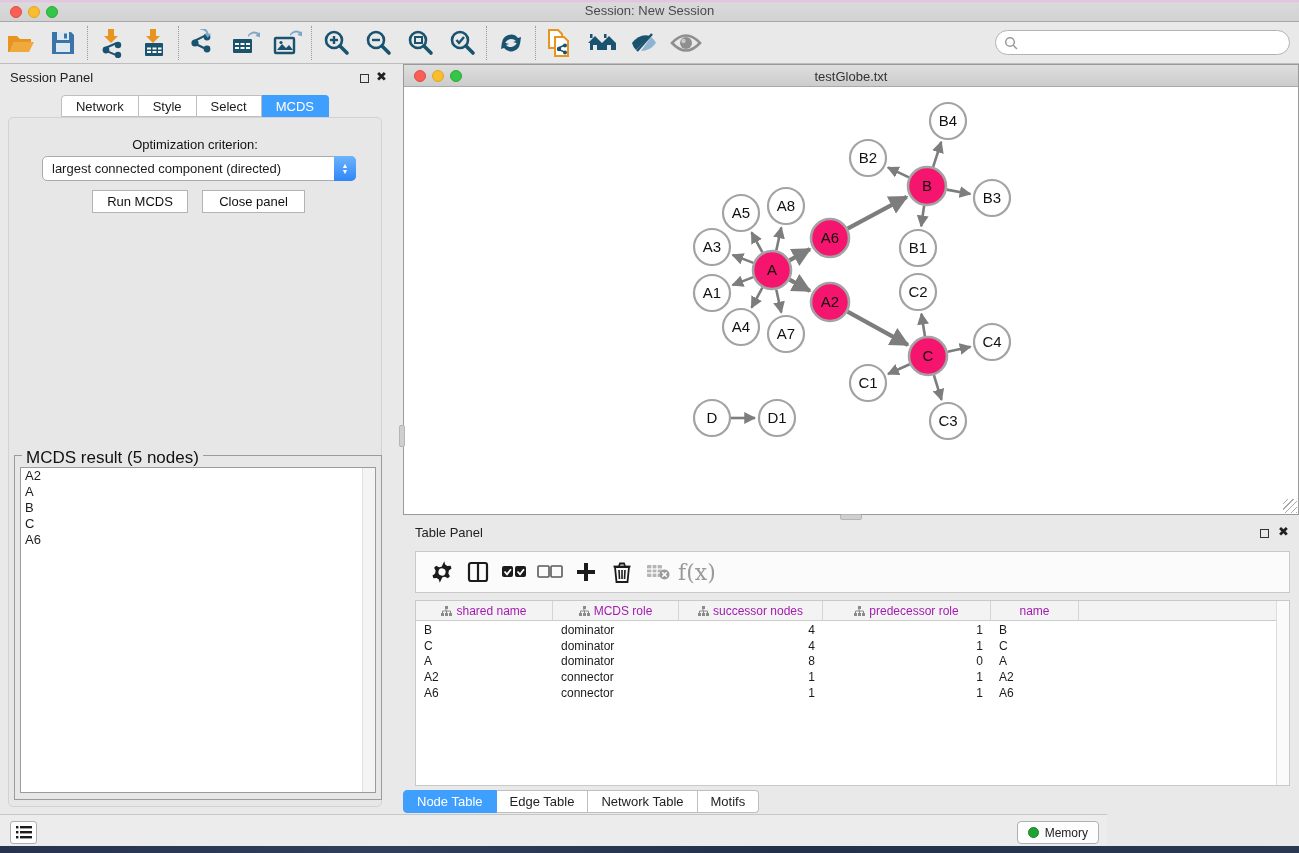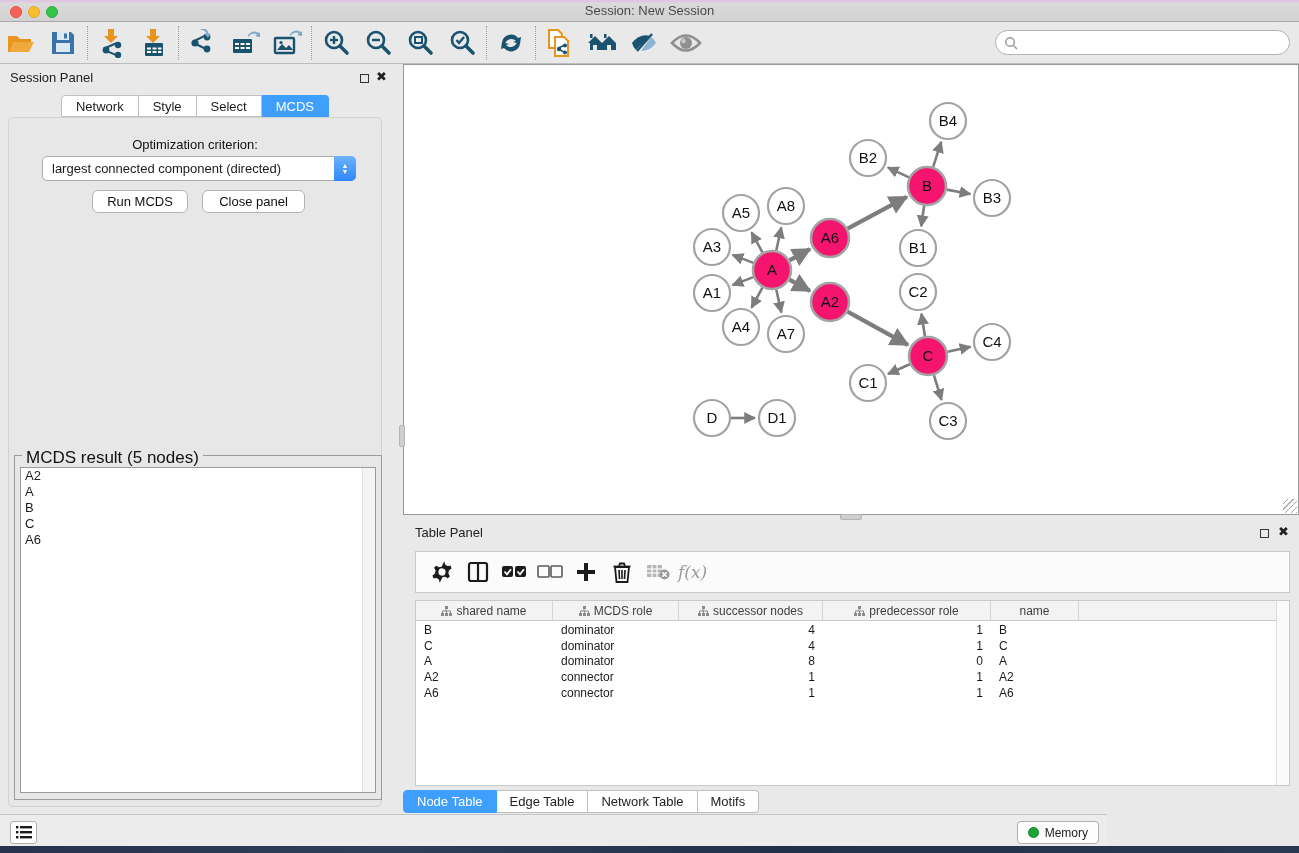--- a/index.html
+++ b/index.html
@@ -32,45 +32,45 @@
   #cp-tabs { left:0; top:95px; width:390px; height:22px; display:flex; justify-content:center; }
   .cp-tab { height:22px; padding:0 14px; display:flex; align-items:center; background:#fff; border:1px solid #bfbfbf; border-left-width:0; font-size:13px; color:#1b1b1b; }
   .cp-tab:first-child { border-left-width:1px; border-radius:4px 0 0 0; }
   .cp-tab:last-child { border-radius:0 4px 0 0; }
   .cp-tab.active { background:#3f9ffe; color:#fff; border-color:#3f9ffe; }
   #cp-body { left:8px; top:117px; width:374px; height:690px; background:#e7e7e7; border:1px solid #d2d2d2; border-radius:5px; }
   #opt-label { left:0; top:137px; width:390px; text-align:center; color:#111; }
   #dropdown { left:42px; top:156px; width:314px; height:25px; background:#fff; border:1px solid #ababab; border-radius:5px; display:flex; align-items:center; }
   #dropdown .dd-text { flex:1; padding-left:9px; font-size:13px; }
   #dropdown .dd-spin { width:22px; height:25px; margin-right:-1px; background:linear-gradient(#6db3fb,#2e87f8); border-radius:0 5px 5px 0; color:#fff; display:flex; flex-direction:column; align-items:center; justify-content:center; font-size:7px; line-height:6px; }
-  .btn { position:absolute; height:23px; background:#fff; border:1px solid #b3b3b3; border-radius:6px; display:flex; align-items:center; justify-content:center; font-size:13px; color:#111; }
+  .btn { position:absolute; height:23px; background:#fff; border:1px solid #b3b3b3; border-radius:0; display:flex; align-items:center; justify-content:center; font-size:13px; color:#111; }
   #result-group { left:14px; top:455px; width:368px; height:345px; border:1px solid #9b9b9b; }
   #result-legend { position:absolute; left:7px; top:-8px; background:#e7e7e7; padding:0 4px; font-size:17px; color:#111; }
   #result-list { position:absolute; left:5px; top:11px; width:356px; height:326px; background:#fff; border:1px solid #9b9b9b; overflow:hidden; }
   #result-scroll { position:absolute; right:0; top:0; width:13px; height:100%; background:#f4f4f4; border-left:1px solid #e0e0e0; }
   .result-item { padding:0 0 0 4px; line-height:16px; font-size:13px; }
 
   
   #net-window { left:403px; top:64px; width:896px; height:451px; border:1px solid #9a9a9a; background:#fff; }
   #net-titlebar { position:absolute; left:0; top:0; right:0; height:22px; background:linear-gradient(#dedede,#cccccc); border-bottom:1px solid #a9a9a9; }
   #net-titlebar .title { position:absolute; left:0; right:0; top:4px; text-align:center; color:#333; font-size:13px; }
   #graph-svg { position:absolute; left:1px; top:23px; }
   #net-grip { position:absolute; right:1px; bottom:1px; width:14px; height:14px;
     background:repeating-linear-gradient(135deg, transparent 0 3px, #aaa 3px 4px); }
   .split-handle { background:#cfcfcf; border:1px solid #b5b5b5; border-radius:2px; }
 
   
   #tp-header { left:403px; top:520px; width:896px; height:24px; }
   #tp-title { position:absolute; left:12px; top:5px; color:#222; }
   #tp-toolbar { left:415px; top:551px; width:875px; height:42px; background:#fbfbfb; border:1px solid #c9c9c9; display:flex; align-items:center; padding-left:8px; }
   .tp-btn { width:36px; height:36px; display:flex; align-items:center; justify-content:center; }
-  #fx-label { font-family:"DejaVu Serif","Liberation Serif",serif; font-style:italic; font-size:17px; color:#9a9a9a; margin-left:2px; }
+  #fx-label { font-family:"DejaVu Serif","Liberation Serif",serif; font-size:22px; color:#9a9a9a; margin-left:2px; }
   #tbl { left:415px; top:600px; width:875px; height:186px; background:#fff; border:1px solid #c9c9c9; }
   #tbl-head { position:absolute; left:0; top:0; right:13px; height:20px; background:#f3f3f3; border-bottom:1px solid #cccccc; display:flex; }
-  .th { height:20px; border-right:1px solid #d4d4d4; display:flex; align-items:center; justify-content:center; gap:4px; font-size:12px; color:#404040; }
+  .th { height:20px; border-right:1px solid #d4d4d4; display:flex; align-items:center; justify-content:center; gap:4px; font-size:12px; color:#a21caf; }
   .th svg { flex:0 0 auto; }
   #tbl-body { position:absolute; left:0; top:21px; right:13px; bottom:0; }
   .tr { display:flex; height:15.8px; align-items:center; }
   .td { font-size:12px; padding:0 8px; white-space:nowrap; overflow:hidden; }
   #tbl-scroll { position:absolute; right:0; top:0; width:13px; height:100%; background:#fafafa; border-left:1px solid #ddd; }
   #table-tabs { left:403px; top:790px; width:896px; height:23px; display:flex; justify-content:flex-start; }
   .tbl-tab { height:23px; padding:0 13px; display:flex; align-items:center; background:#fff; border:1px solid #bfbfbf; border-left-width:0; font-size:13px; color:#222; }
   .tbl-tab:first-child { border-left-width:1px; border-radius:4px 0 0 4px; }
   .tbl-tab:last-child { border-radius:0 4px 4px 0; }
   .tbl-tab.active { background:#3f9ffe; color:#fff; border-color:#3f9ffe; }
@@ -283,20 +283,26 @@
     <div class="result-item">A2</div>
       <div class="result-item">A</div>
       <div class="result-item">B</div>
       <div class="result-item">C</div>
       <div class="result-item">A6</div>
       <div id="result-scroll"></div>
   </div>
 </div>
 
 <div id="net-window" class="abs">
+  <div id="net-titlebar">
+    <span class="tl red" style="left:10px; top:5px;"></span>
+    <span class="tl yel" style="left:28px; top:5px;"></span>
+    <span class="tl grn" style="left:46px; top:5px;"></span>
+    <div class="title">testGlobe.txt</div>
+  </div>
   <svg id="graph-svg" width="893" height="427" viewBox="0 0 893 427">
     <defs>
       <marker id="arrow" viewBox="0 0 10 10" refX="9" refY="5" markerWidth="4.6" markerHeight="4.6" orient="auto-start-reverse">
         <path d="M0,0 L10,5 L0,10 z" fill="#7d7d7d"></path>
       </marker>
     </defs>
     <g id="edges-layer">
         <line x1="357.4445610618003" y1="164.43032195234252" x2="346.51098283201964" y2="144.32664585242324" stroke="#7d7d7d" stroke-width="2.6" marker-end="url(#arrow)"></line>
         <line x1="371.27393757610866" y1="162.46199965207478" x2="376.2986686662805" y2="139.49180038271777" stroke="#7d7d7d" stroke-width="2.6" marker-end="url(#arrow)"></line>
         <line x1="348.325077653959" y1="174.84127976735095" x2="327.5424145806451" y2="166.87459225591394" stroke="#7d7d7d" stroke-width="2.6" marker-end="url(#arrow)"></line>

